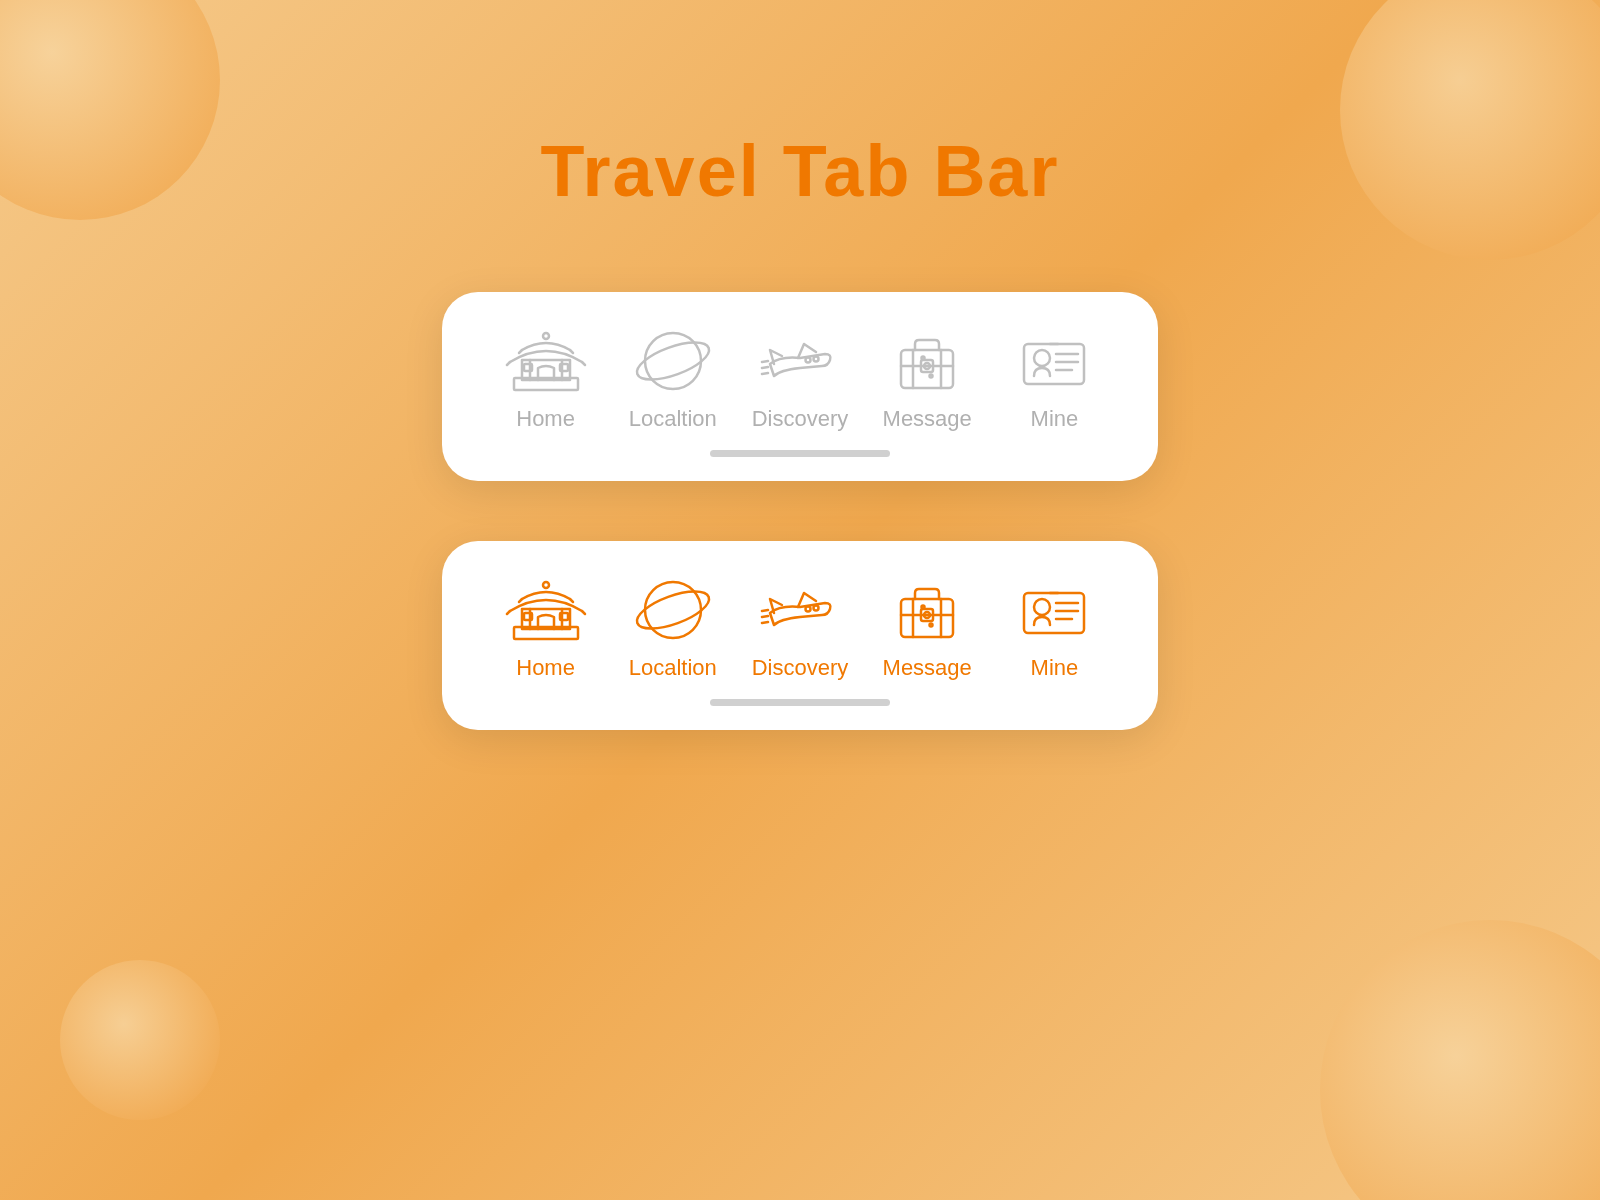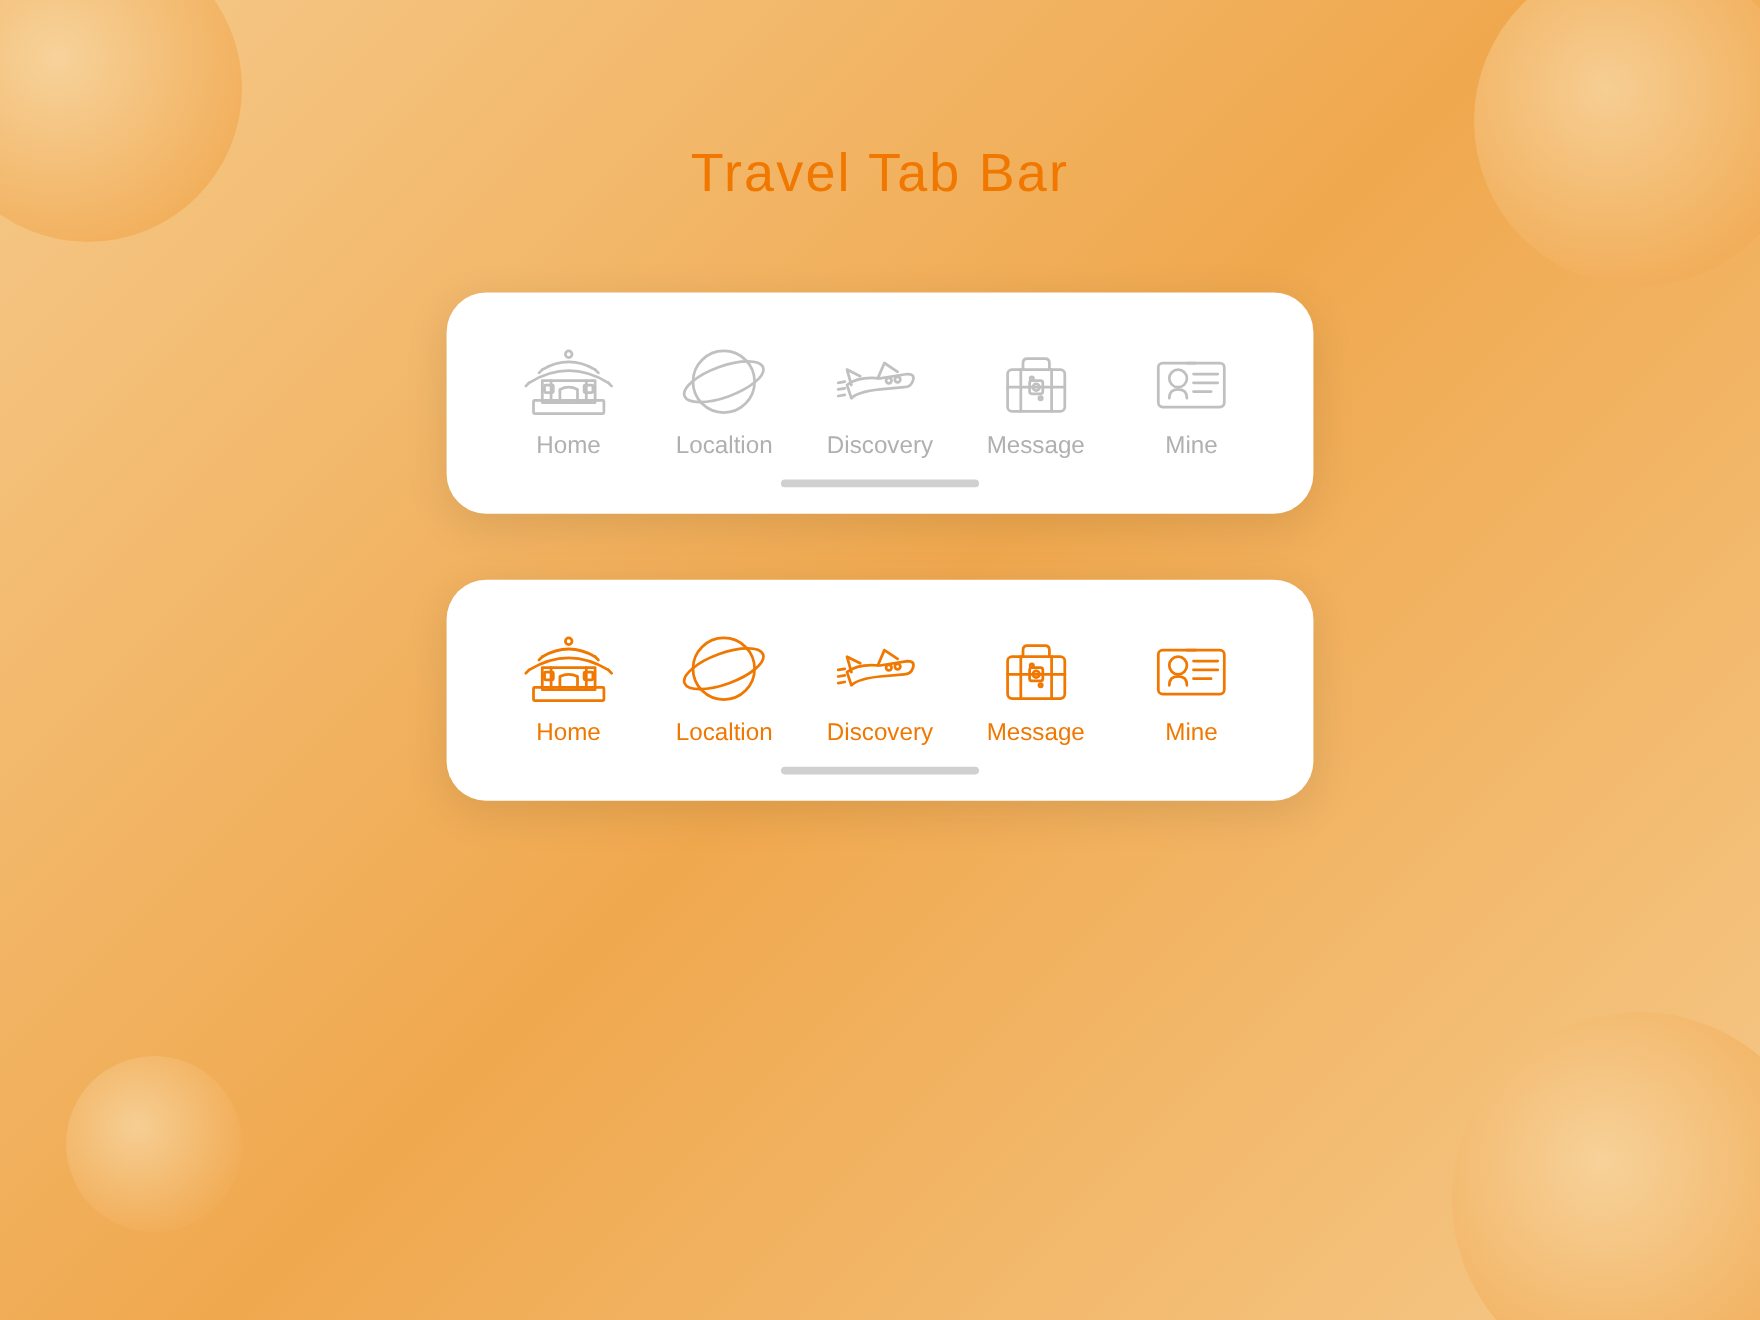--- a/index.html
+++ b/index.html
@@ -54,33 +54,33 @@
       right: -60px;
       width: 340px;
       height: 340px;
       border-radius: 50%;
       background: radial-gradient(circle at 40% 40%, #f7d49e, #f0a040);
       opacity: 0.85;
     }
 
     .page-title {
       margin-top: 130px;
-      font-size: 49px;
-      font-weight: 400;
+      font-size: 72px;
+      font-weight: 700;
       color: #f07800;
       letter-spacing: 2px;
       z-index: 1;
     }
 
     .tab-bar-container {
       background: white;
       border-radius: 36px;
       box-shadow: 0 10px 40px rgba(0,0,0,0.10);
-      width: 788px;
-      padding: 46px 40px 24px 40px;
+      width: 716px;
+      padding: 34px 40px 24px 40px;
       display: flex;
       flex-direction: column;
       align-items: center;
       z-index: 1;
     }
 
     .tab-bar-container.inactive {
       margin-top: 80px;
     }
 

